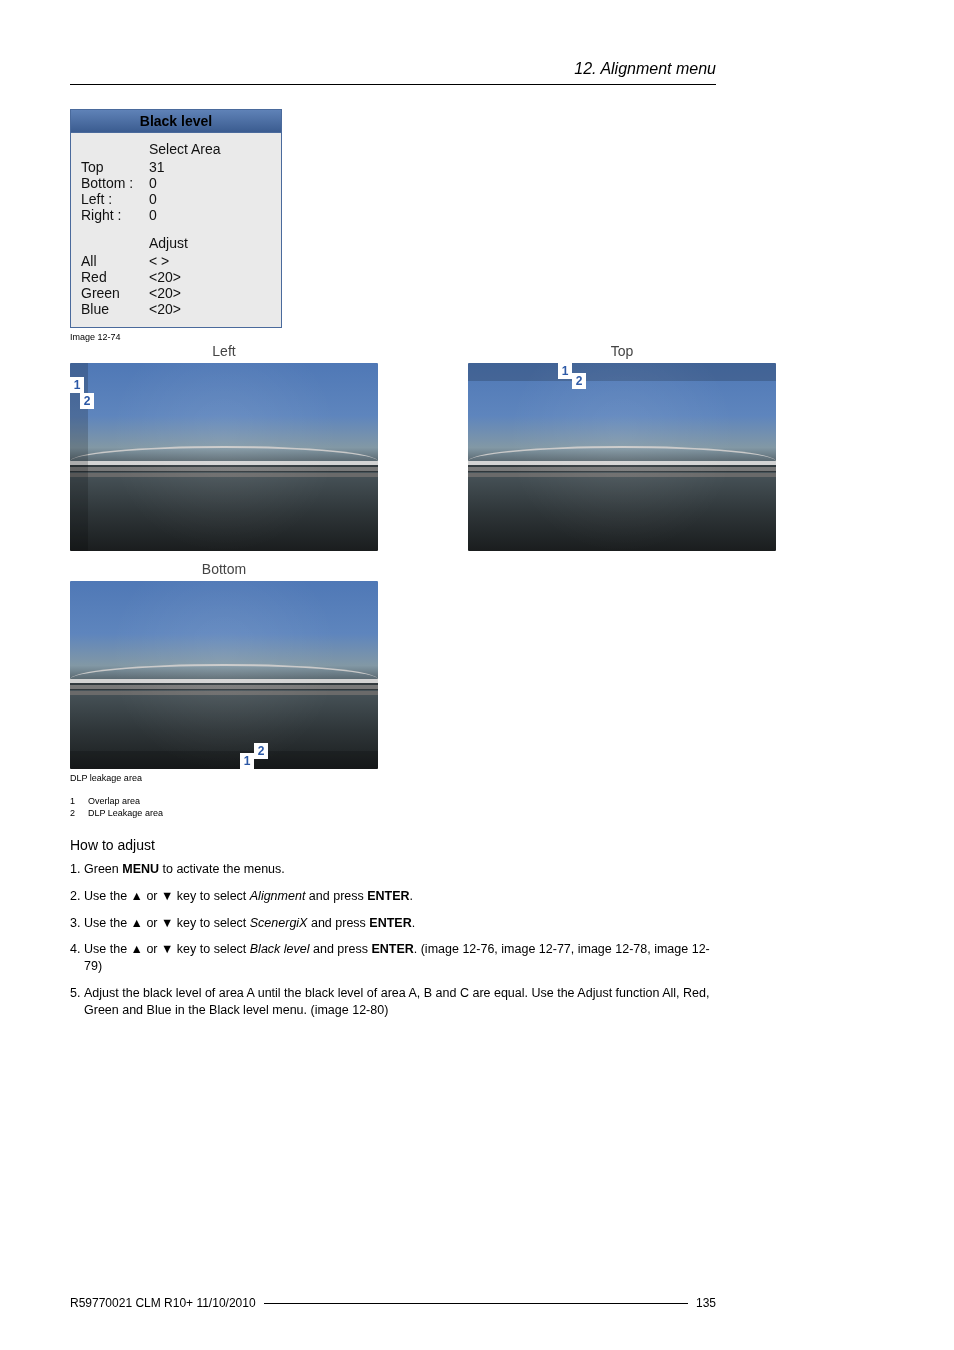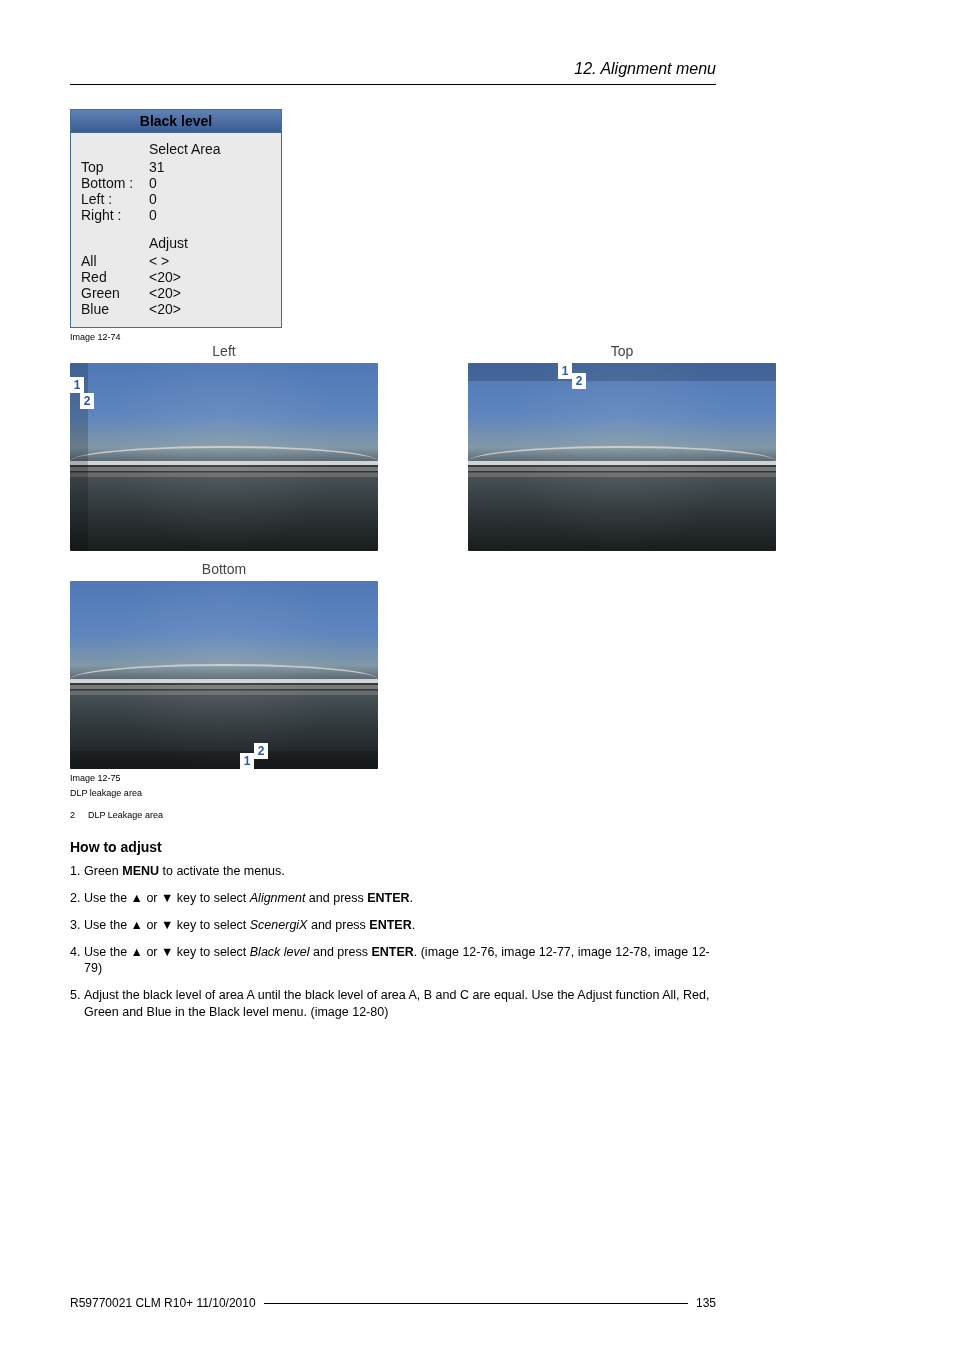--- a/index.html
+++ b/index.html
@@ -132,21 +132,21 @@
   .topimg .overlay-band.b { left:0; top:8px; height:10px; width:100%; }
   .topimg .tag.t1 { left:90px; top:0; }
   .topimg .tag.t2 { left:104px; top:10px; }
   
   .bottomimg .overlay-band.a { left:0; bottom:0; height:8px; width:100%; }
   .bottomimg .overlay-band.b { left:0; bottom:8px; height:10px; width:100%; }
   .bottomimg .tag.t1 { left:170px; bottom:0; }
   .bottomimg .tag.t2 { left:184px; bottom:10px; }
   .legend { font-size:9px; line-height:1.35; margin-top:10px;}
   .section-h {
-    font-weight:bold; font-size:14px;
+    font-weight:normal; font-size:14px;
     margin: 18px 0 8px 0;
   }
   ol.steps { margin:0 0 0 14px; padding:0;}
   ol.steps li { margin-bottom:10px; font-size:12.5px; line-height:1.35;}
   .footer {
     position:absolute;
     left:70px; right:70px;
     bottom:40px;
     font-size:12px;
     display:flex; align-items:center;
@@ -233,24 +233,24 @@
         <div class="cable"></div>
           <div class="bridge"></div>
         <div class="overlay-band a"></div>
           <div class="overlay-band b"></div>
         <div class="tag t1">1</div>
         <div class="tag t2">2</div>
       </div>
     </div>
   </div>
 
-  <div class="caption">Image 12-75</div>
   <div class="caption">DLP leakage area</div>
 
   <div class="legend">
+    <div><span style="display:inline-block;width:18px;">1</span><span>Overlap area</span></div>
     <div><span style="display:inline-block;width:18px;">2</span><span>DLP Leakage area</span></div>
   </div>
 
   <div class="section-h">How to adjust</div>
   <ol class="steps">
     <li>
       <span>Green </span><b>MENU</b><span> to activate the menus.</span>
     </li>
     <li>
       <span>Use the ▲ or ▼ key to select </span><span class="em">Alignment</span><span> and press </span><b>ENTER</b><span>.</span>

